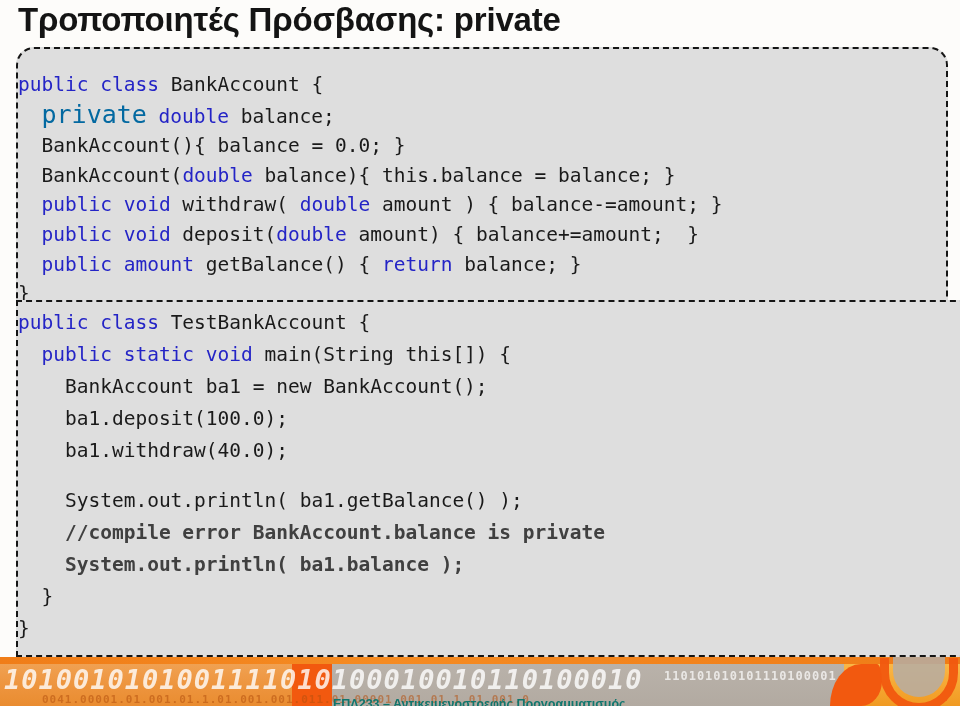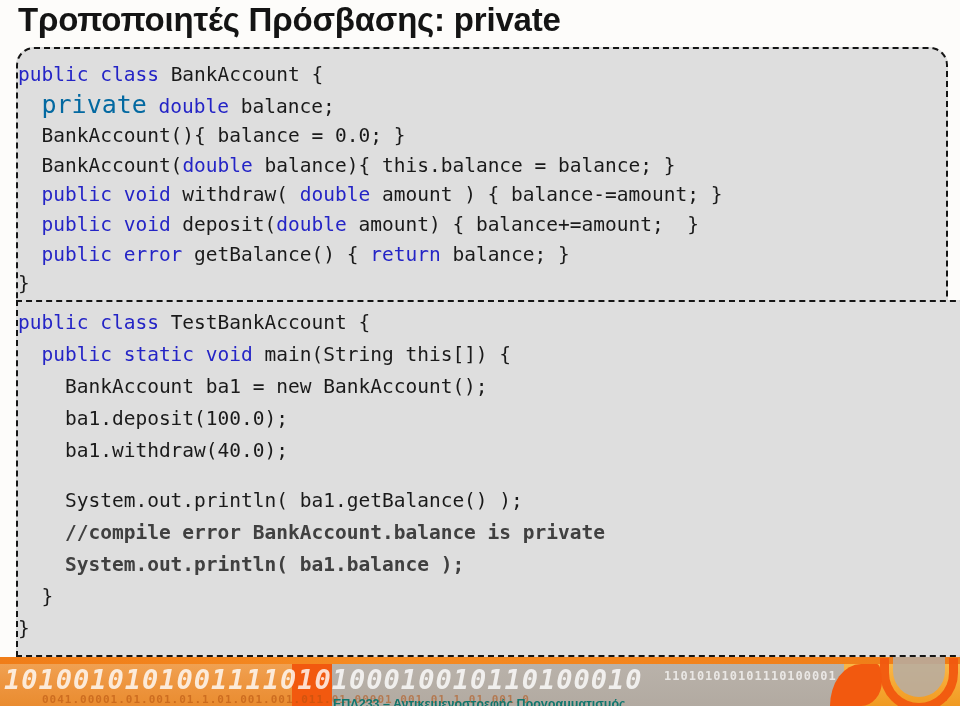--- a/index.html
+++ b/index.html
@@ -36,21 +36,21 @@
     border: 2px dashed #151515;
     box-sizing: border-box;
     font-family: "DejaVu Sans Mono", "Liberation Mono", monospace;
     overflow: hidden;
   }
   #code-box-1 {
     left: 16px;
     top: 47px;
     width: 932px;
     height: 290px;
-    padding: 11px 0 0 0;
+    padding: 21px 0 0 0;
     border-radius: 18px;
   }
   #code-box-2 {
     left: 16px;
     top: 300px;
     width: 960px;
     height: 357px;
     border-right: none;
     padding: 5px 0 0 0;
   }
@@ -197,21 +197,21 @@
 
 <div id="slide-title">Τροποποιητές Πρόσβασης: private</div>
 
 <div id="code-box-1" class="code-box">
     <div class="line"><span class="kw">public class </span><span>BankAccount {</span></div>
     <div class="line"><span>  </span><span class="big">private</span><span> </span><span class="kw">double</span><span> balance;</span></div>
     <div class="line"><span>  BankAccount(){ balance = 0.0; }</span></div>
     <div class="line"><span>  BankAccount(</span><span class="kw">double</span><span> balance){ this.balance = balance; }</span></div>
     <div class="line"><span>  </span><span class="kw">public void</span><span> withdraw( </span><span class="kw">double</span><span> amount ) { balance-=amount; }</span></div>
     <div class="line"><span>  </span><span class="kw">public void</span><span> deposit(</span><span class="kw">double</span><span> amount) { balance+=amount;  }</span></div>
-    <div class="line"><span>  </span><span class="kw">public error</span><span> getBalance() { </span><span class="kw">return</span><span> balance; }</span></div>
+    <div class="line"><span>  </span><span class="kw">public amount</span><span> getBalance() { </span><span class="kw">return</span><span> balance; }</span></div>
     <div class="line"><span>}</span></div>
   </div>
 
 <div id="code-box-2" class="code-box">
     <div class="line"><span class="kw">public class </span><span>TestBankAccount {</span></div>
     <div class="line"><span>  </span><span class="kw">public static void</span><span> main(String this[]) {</span></div>
     <div class="line"><span>    BankAccount ba1 = new BankAccount();</span></div>
     <div class="line"><span>    ba1.deposit(100.0);</span></div>
     <div class="line"><span>    ba1.withdraw(40.0);</span></div>
     <div class="line spacer">&nbsp;</div>

